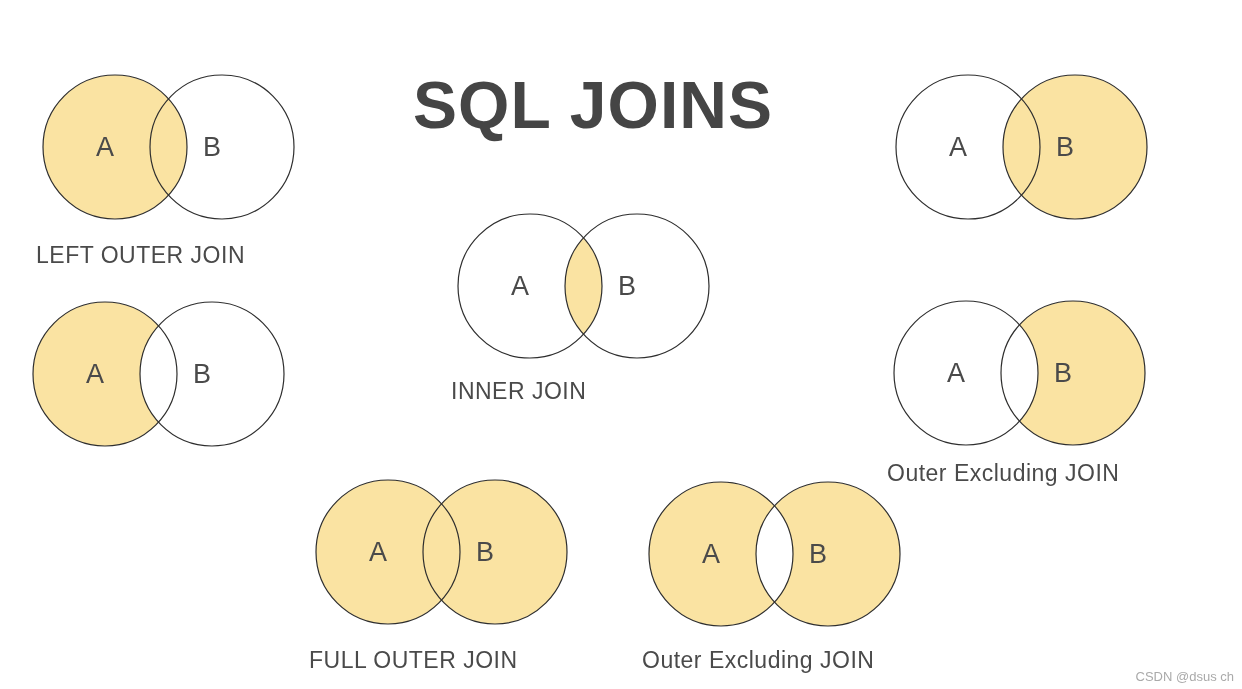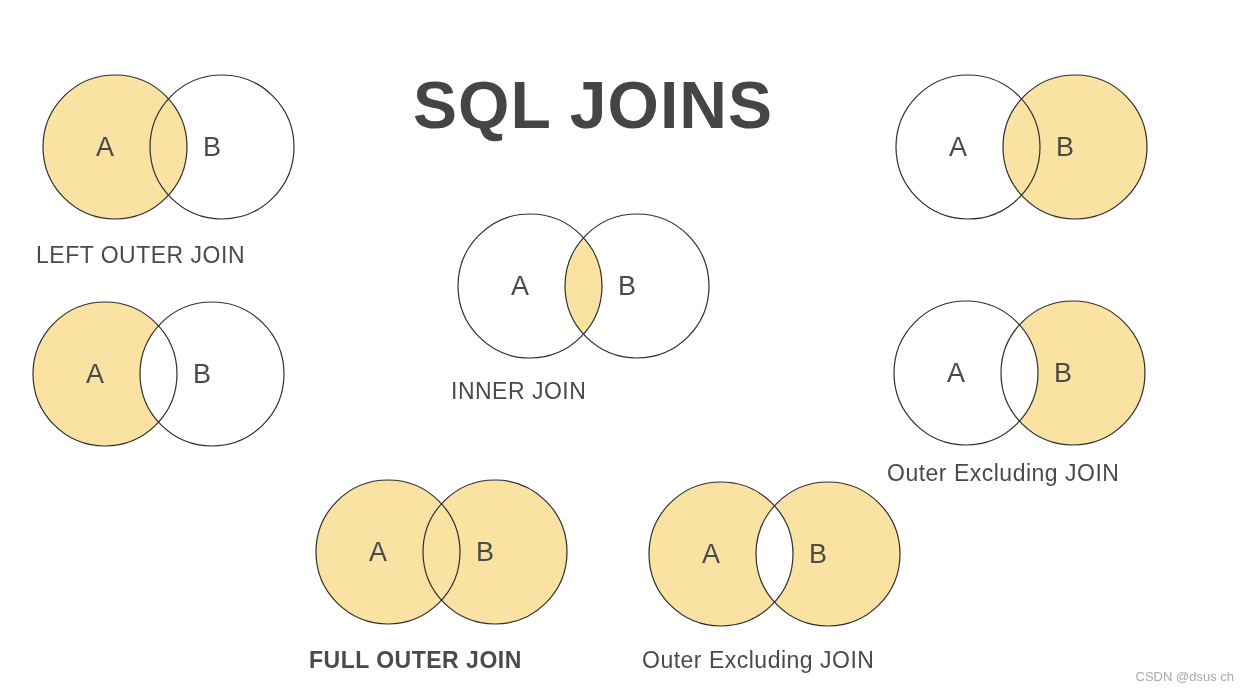--- a/index.html
+++ b/index.html
@@ -182,21 +182,21 @@
       <circle class="c-fill" cx="79" cy="79" r="72"></circle>
       <circle class="c-fill" cx="186" cy="79" r="72"></circle>
       <g clip-path="url(#ca6)">
           <circle class="lens-none" cx="186" cy="79" r="72"></circle>
         </g>
       <circle class="outline" cx="79" cy="79" r="72"></circle>
       <circle class="outline" cx="186" cy="79" r="72"></circle>
       <text class="clabel" x="69" y="88">A</text>
       <text class="clabel" x="176" y="88">B</text>
     </svg>
-    <div class="caption" style="top:174px;font-weight:bold;">FULL OUTER JOIN</div>
+    <div class="caption" style="top:174px;">FULL OUTER JOIN</div>
   </div>
 
   <div class="venn" style="left:642px; top:475px;">
     <svg width="264" height="158" viewBox="0 0 264 158">
       <defs>
           <clipPath id="ca7">
             <circle cx="79" cy="79" r="72"></circle>
           </clipPath>
         </defs>
       <circle class="c-fill" cx="79" cy="79" r="72"></circle>

